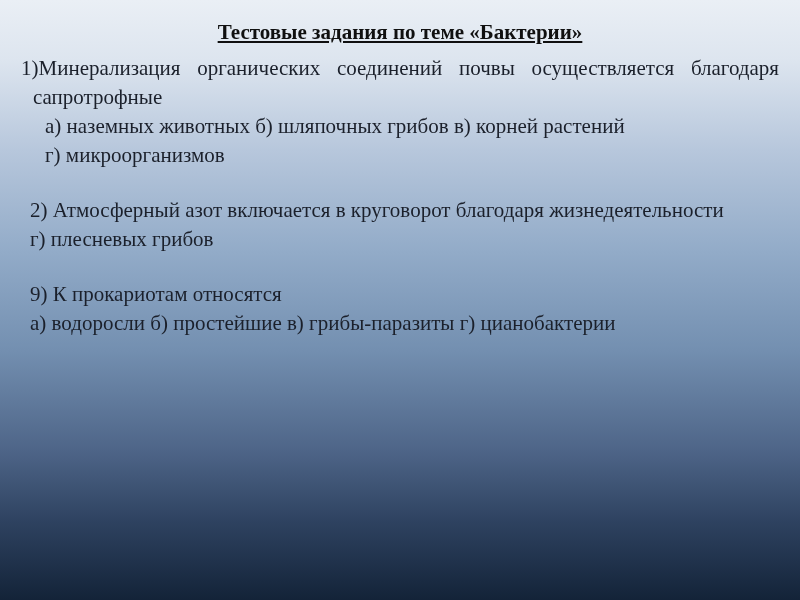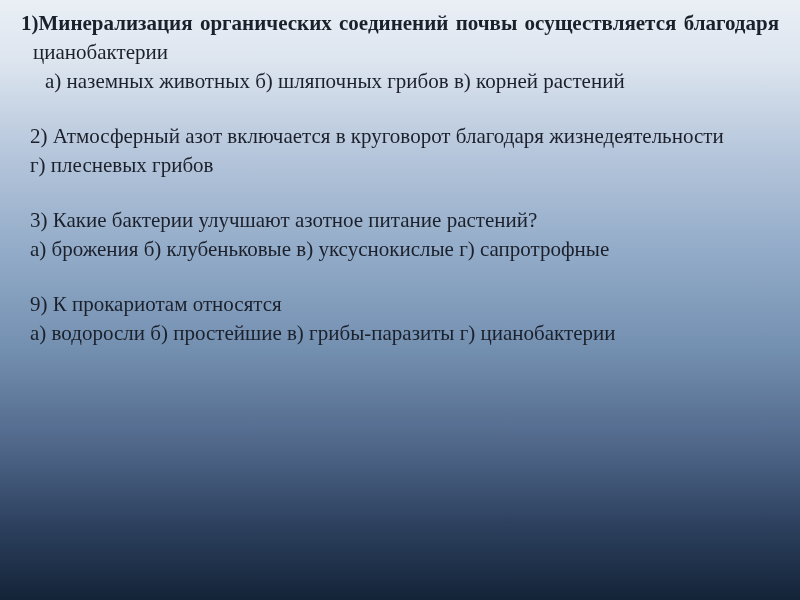--- a/index.html
+++ b/index.html
@@ -44,52 +44,49 @@
   }
   .line {
     white-space: nowrap;
   }
   
   .line.stretch {
     white-space: normal;
     text-align: justify;
     text-align-last: justify;
     margin-left: -9px;
-    font-weight: bold;
   }
   .line.wrap-indent {
     margin-left: 3px;
   }
   .line.opt-q1 {
     margin-left: 15px;
   }
 </style>
 </head>
 <body>
 
 <div class="slide">
 
+  <div class="slide-title">Тестовые задания по теме «Бактерии»</div>
 
   <div class="questions">
 
     <div class="question">
       <div class="line stretch">1)Минерализация органических соединений почвы осуществляется благодаря</div>
-      <div class="line wrap-indent">цианобактерии</div>
+      <div class="line wrap-indent">сапротрофные</div>
       <div class="line opt-q1">а) наземных животных б) шляпочных грибов в) корней растений</div>
+      <div class="line opt-q1">г) микроорганизмов</div>
     </div>
 
     <div class="question">
       <div class="line">2) Атмосферный азот включается в круговорот благодаря жизнедеятельности</div>
       <div class="line">г) плесневых грибов</div>
     </div>
 
-    <div class="question">
-      <div class="line">3) Какие бактерии улучшают азотное питание растений?</div>
-      <div class="line">а) брожения б) клубеньковые в) уксуснокислые г) сапротрофные</div>
-    </div>
 
 
     <div class="question">
       <div class="line">9) К прокариотам относятся</div>
       <div class="line">а) водоросли б) простейшие в) грибы-паразиты г) цианобактерии</div>
     </div>
 
   </div>
 </div>
 

